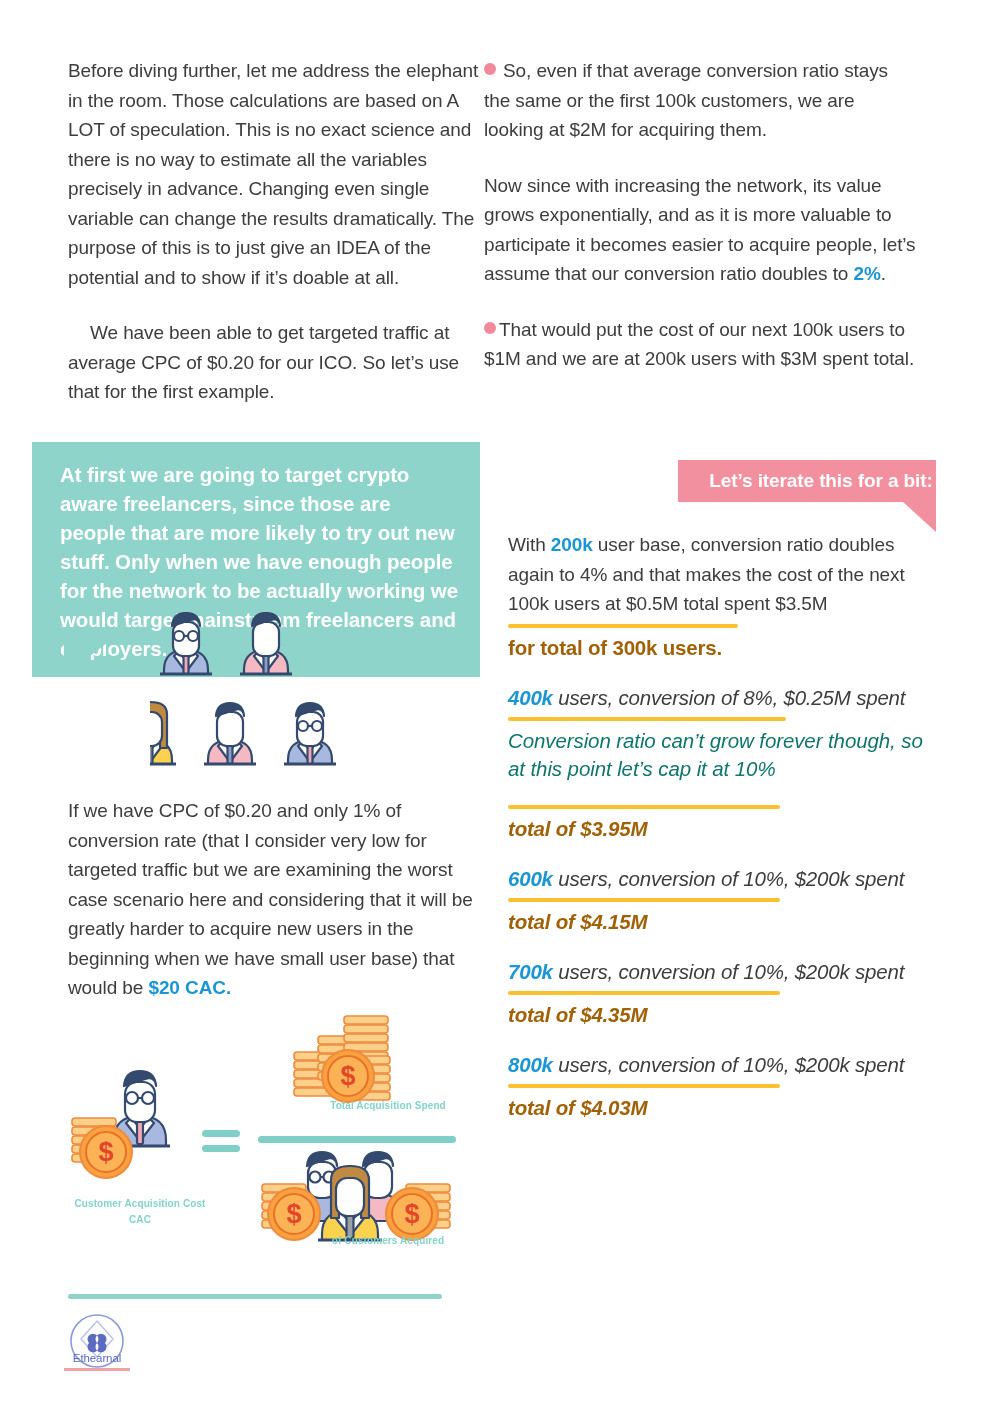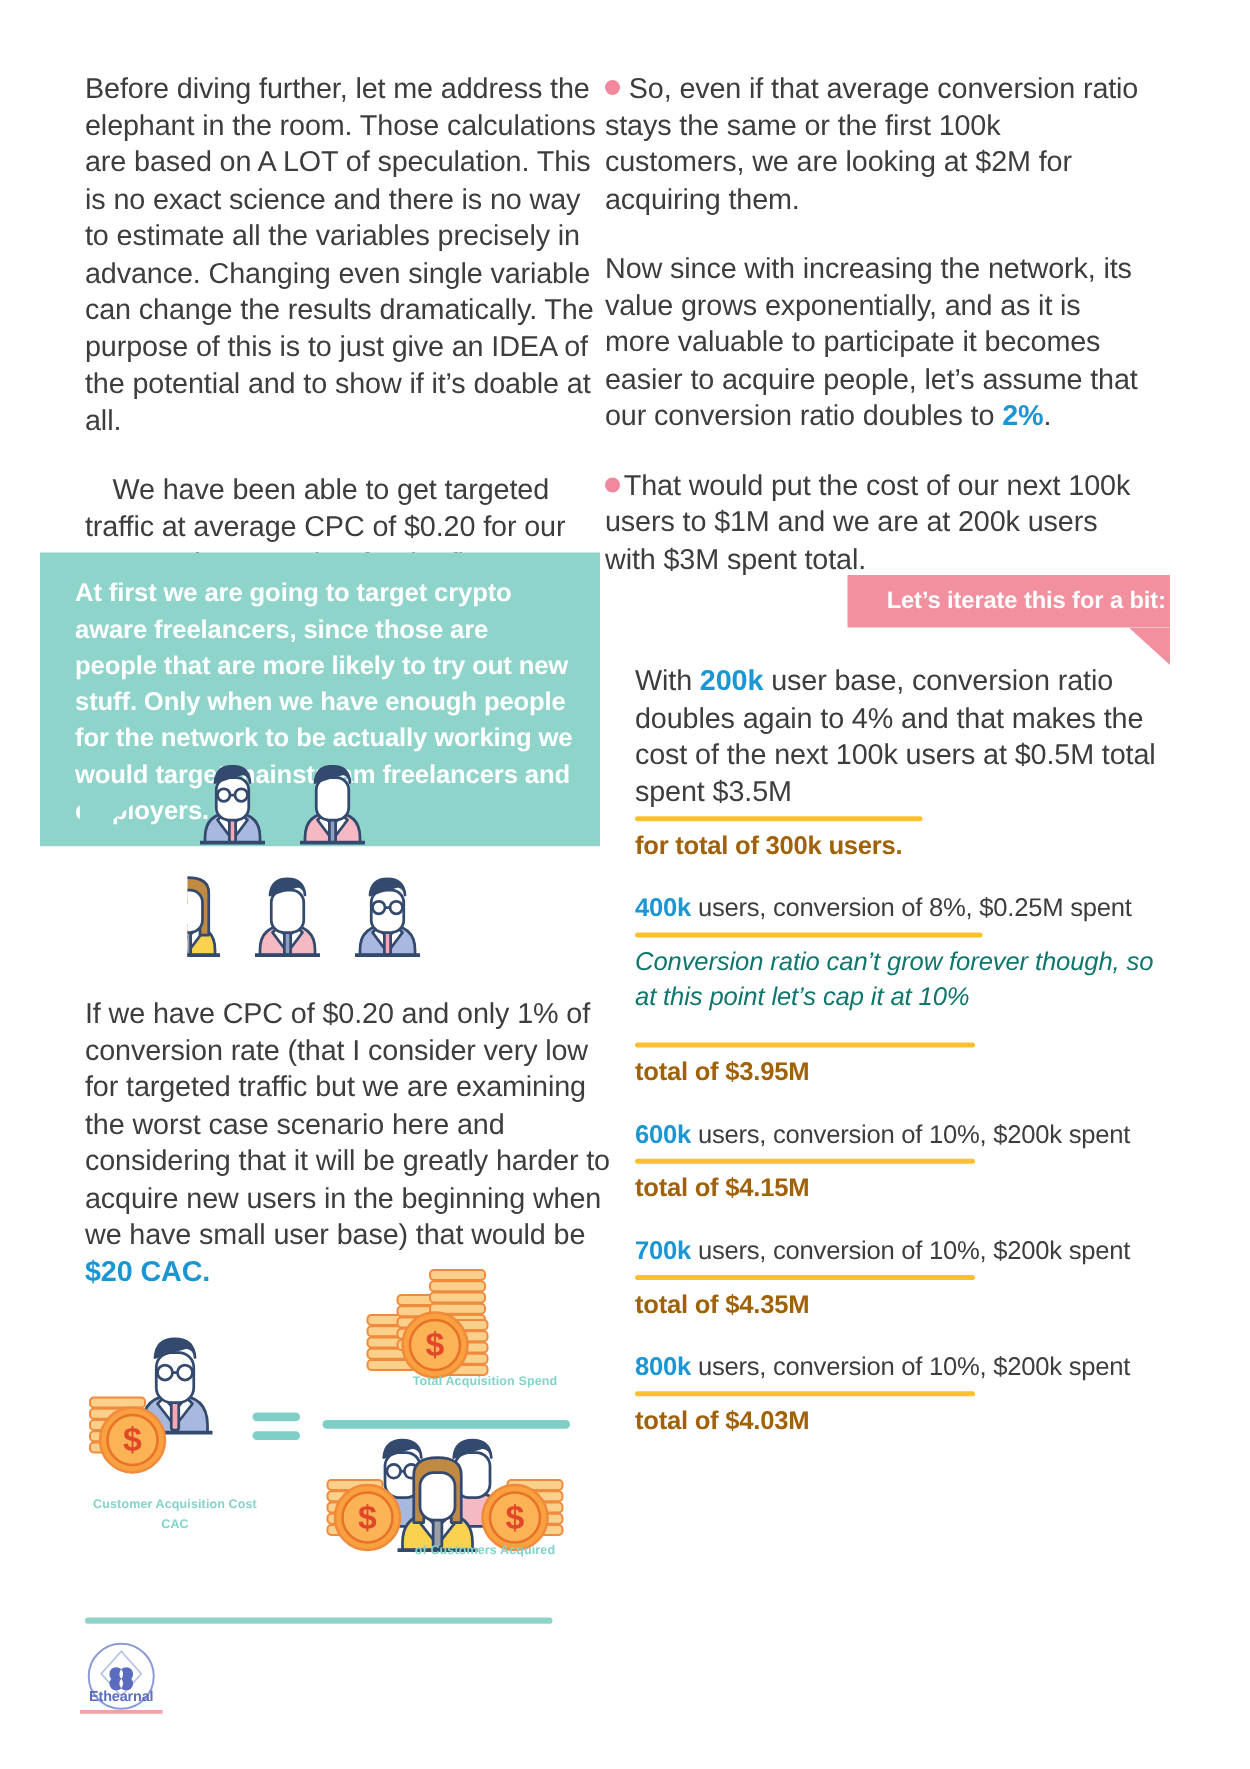--- a/index.html
+++ b/index.html
@@ -8,21 +8,21 @@
     font-family:"Liberation Sans","DejaVu Sans",sans-serif;
     color:#3c3c3c;position:relative;overflow:hidden;
   }
   .page{position:absolute;inset:0;}
 
   
   .col-left{position:absolute;left:68px;top:56px;width:420px;}
   .col-right{position:absolute;left:484px;top:56px;width:432px;}
 
   p.body{
-    font-size:23px;line-height:29.5px;margin:0 0 26px 0;
+    font-size:19px;line-height:29.5px;margin:0 0 26px 0;
     color:#3d3d3d;letter-spacing:-0.1px;
   }
   p.body.tight{margin-bottom:0;}
   .indent{display:inline-block;width:22px;}
 
   .blue{color:#1B96D4;font-weight:bold;}
 
   
   .teal-box{
     position:absolute;left:32px;top:442px;width:448px;
@@ -55,21 +55,21 @@
   }
 
   
   .dot{
     display:inline-block;width:12px;height:12px;border-radius:50%;
     background:#F2889C;vertical-align:2px;margin-right:7px;
   }
   .dot.tightdot{margin-right:3px;}
 
   
-  .it-row{margin:0 0 4px 0;}
+  .it-row{margin:0 0 4px 0;font-style:italic;}
   .it-line{
     font-size:20.5px;line-height:29px;color:#3d3d3d;margin:0;
     letter-spacing:-0.2px;white-space:nowrap;
   }
   .underline{
     height:4px;background:#FBC02D;border-radius:2px;margin:5px 0 6px 0;
   }
   .it-total{
     font-size:20.5px;line-height:27px;color:#a16207;font-weight:bold;
     margin:0 0 22px 0;letter-spacing:-0.2px;
@@ -93,21 +93,21 @@
   #lbl-cust{left:268px;top:1235px;width:240px;}
 
   
   .footer-rule{
     position:absolute;left:68px;top:1294px;width:374px;height:5px;
     background:#8FD4CB;border-radius:3px;
   }
   .logo{position:absolute;left:68px;top:1312px;width:58px;height:58px;}
   .logo-text{
     position:absolute;left:62px;top:1352px;width:70px;text-align:center;
-    font-size:11.5px;font-weight:bold;color:#5B6BBF;letter-spacing:-0.1px;
+    font-size:11.5px;font-weight:normal;color:#5B6BBF;letter-spacing:-0.1px;
   }
   .logo-underline{
     position:absolute;left:64px;top:1368px;width:66px;height:3px;
     background:#F4A0A8;
   }
 </style>
 </head>
 <body>
 
 <div class="page">

